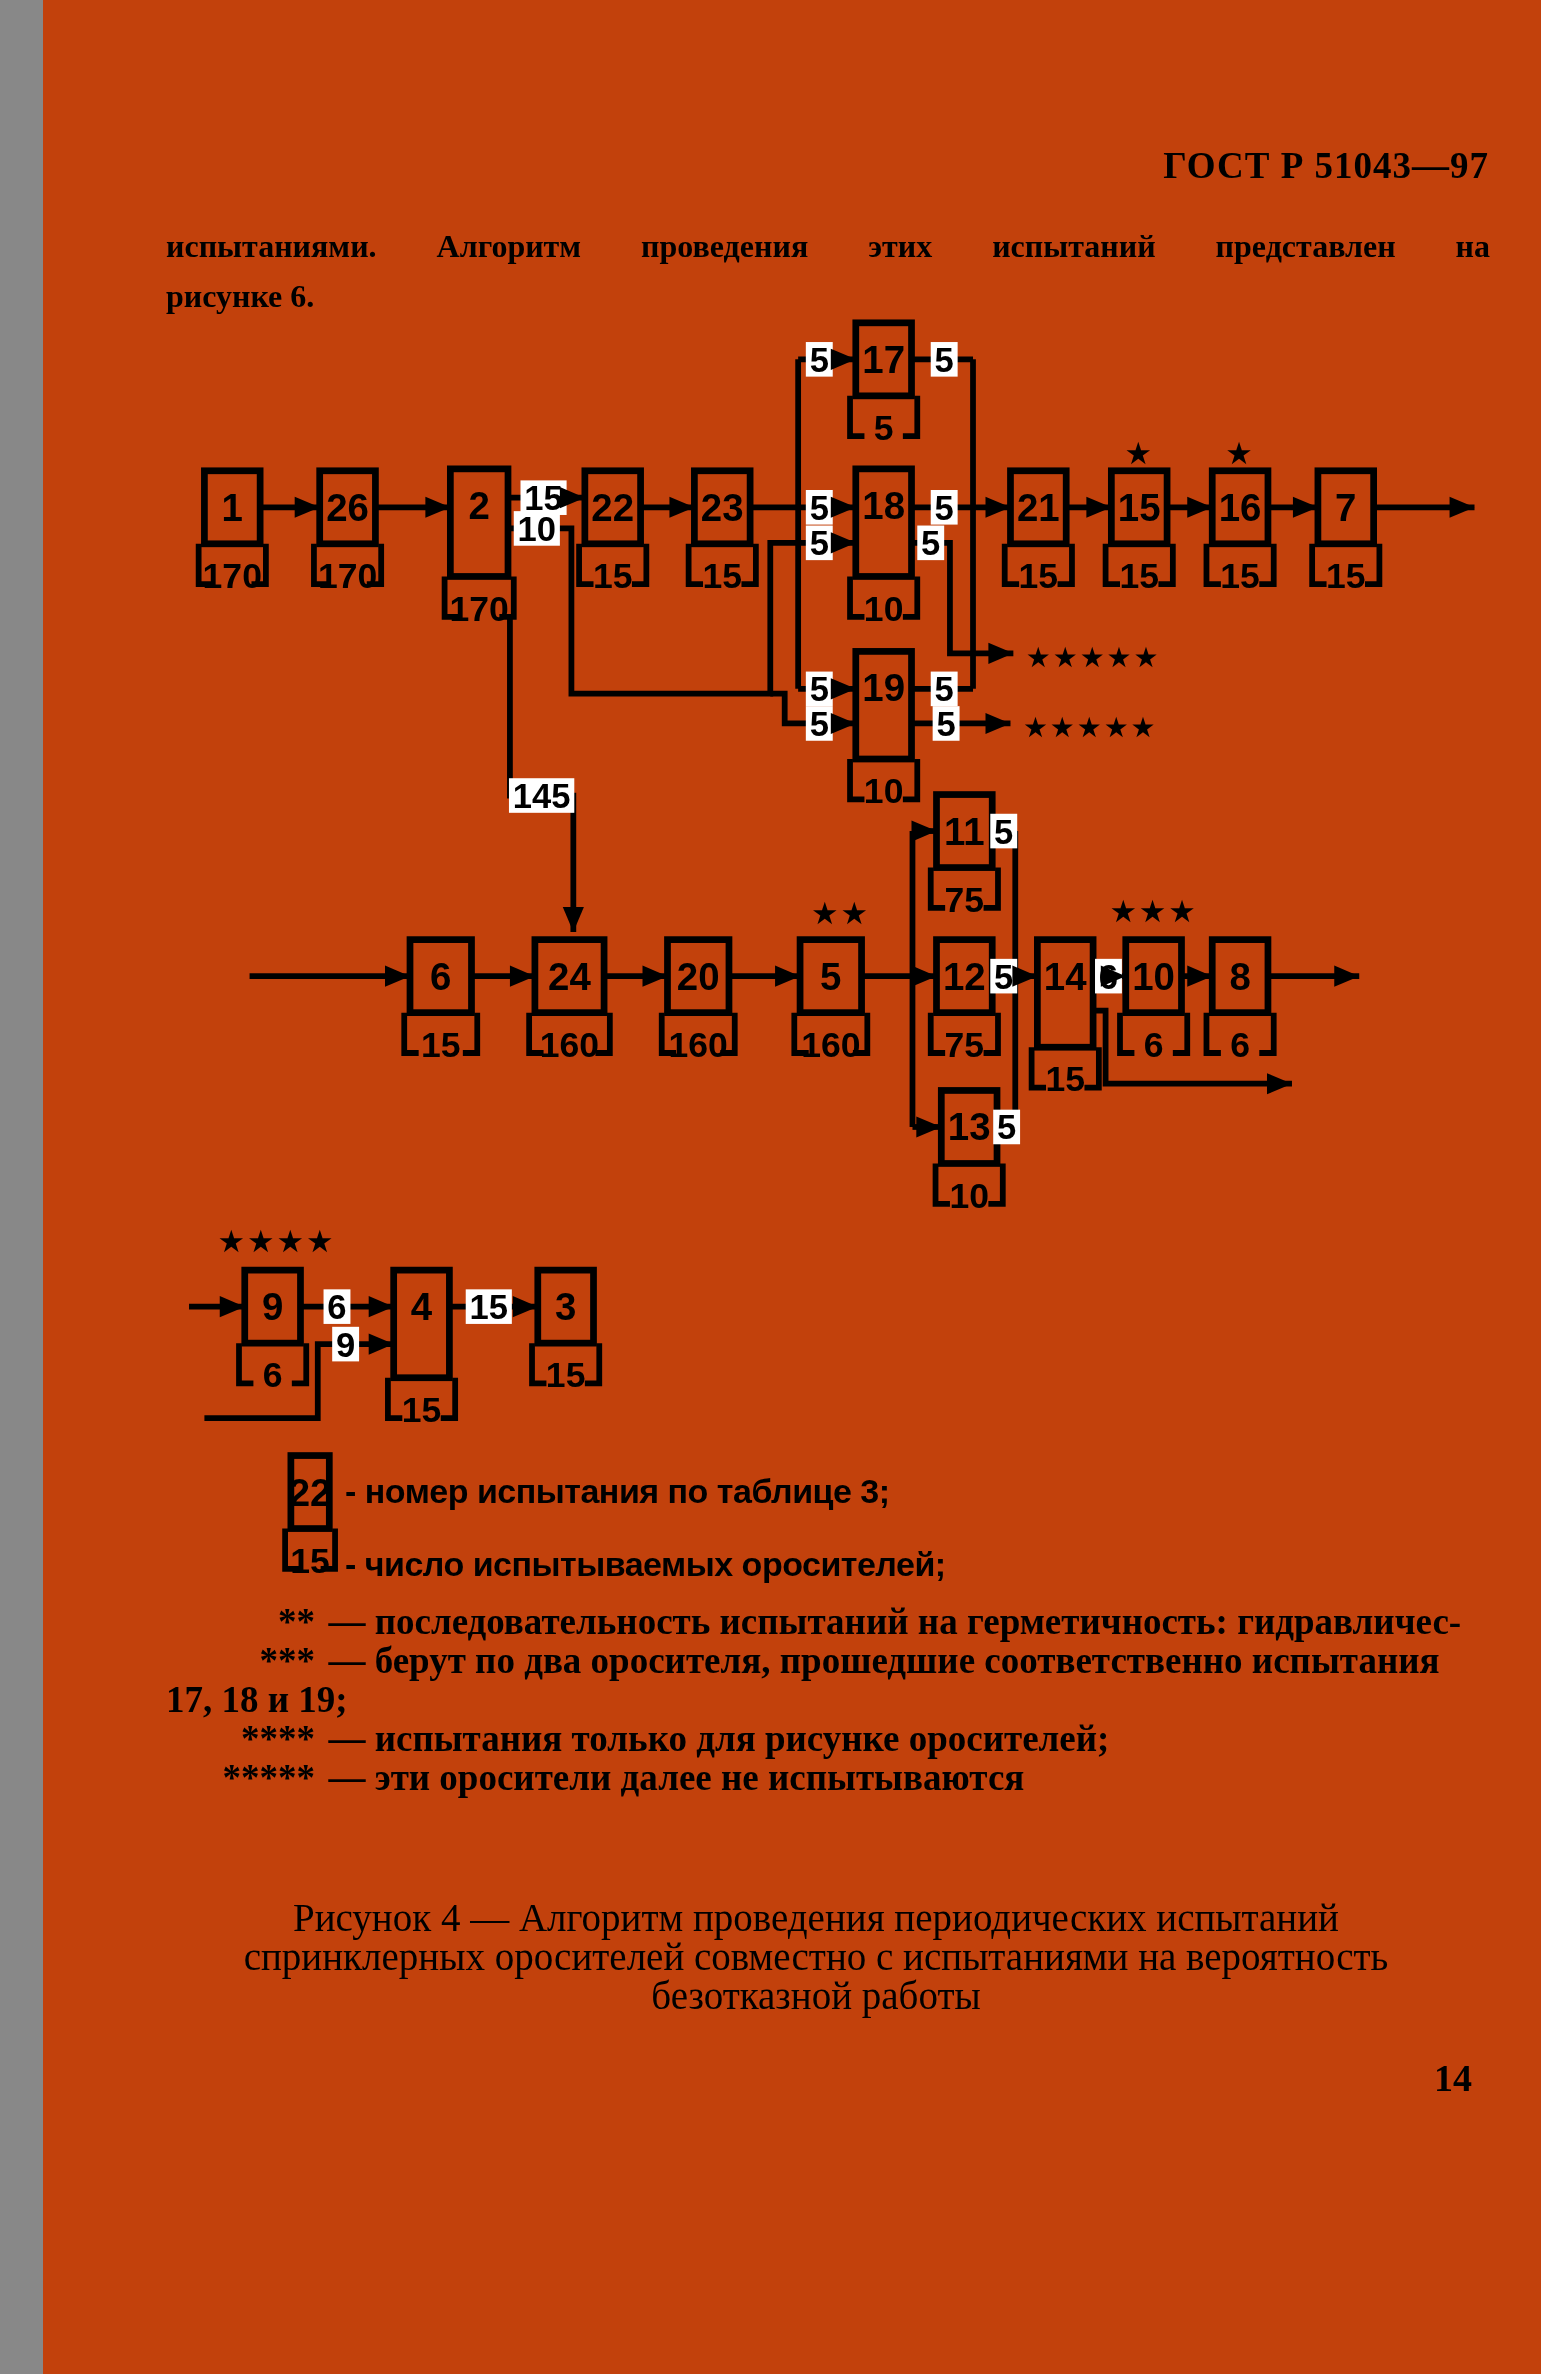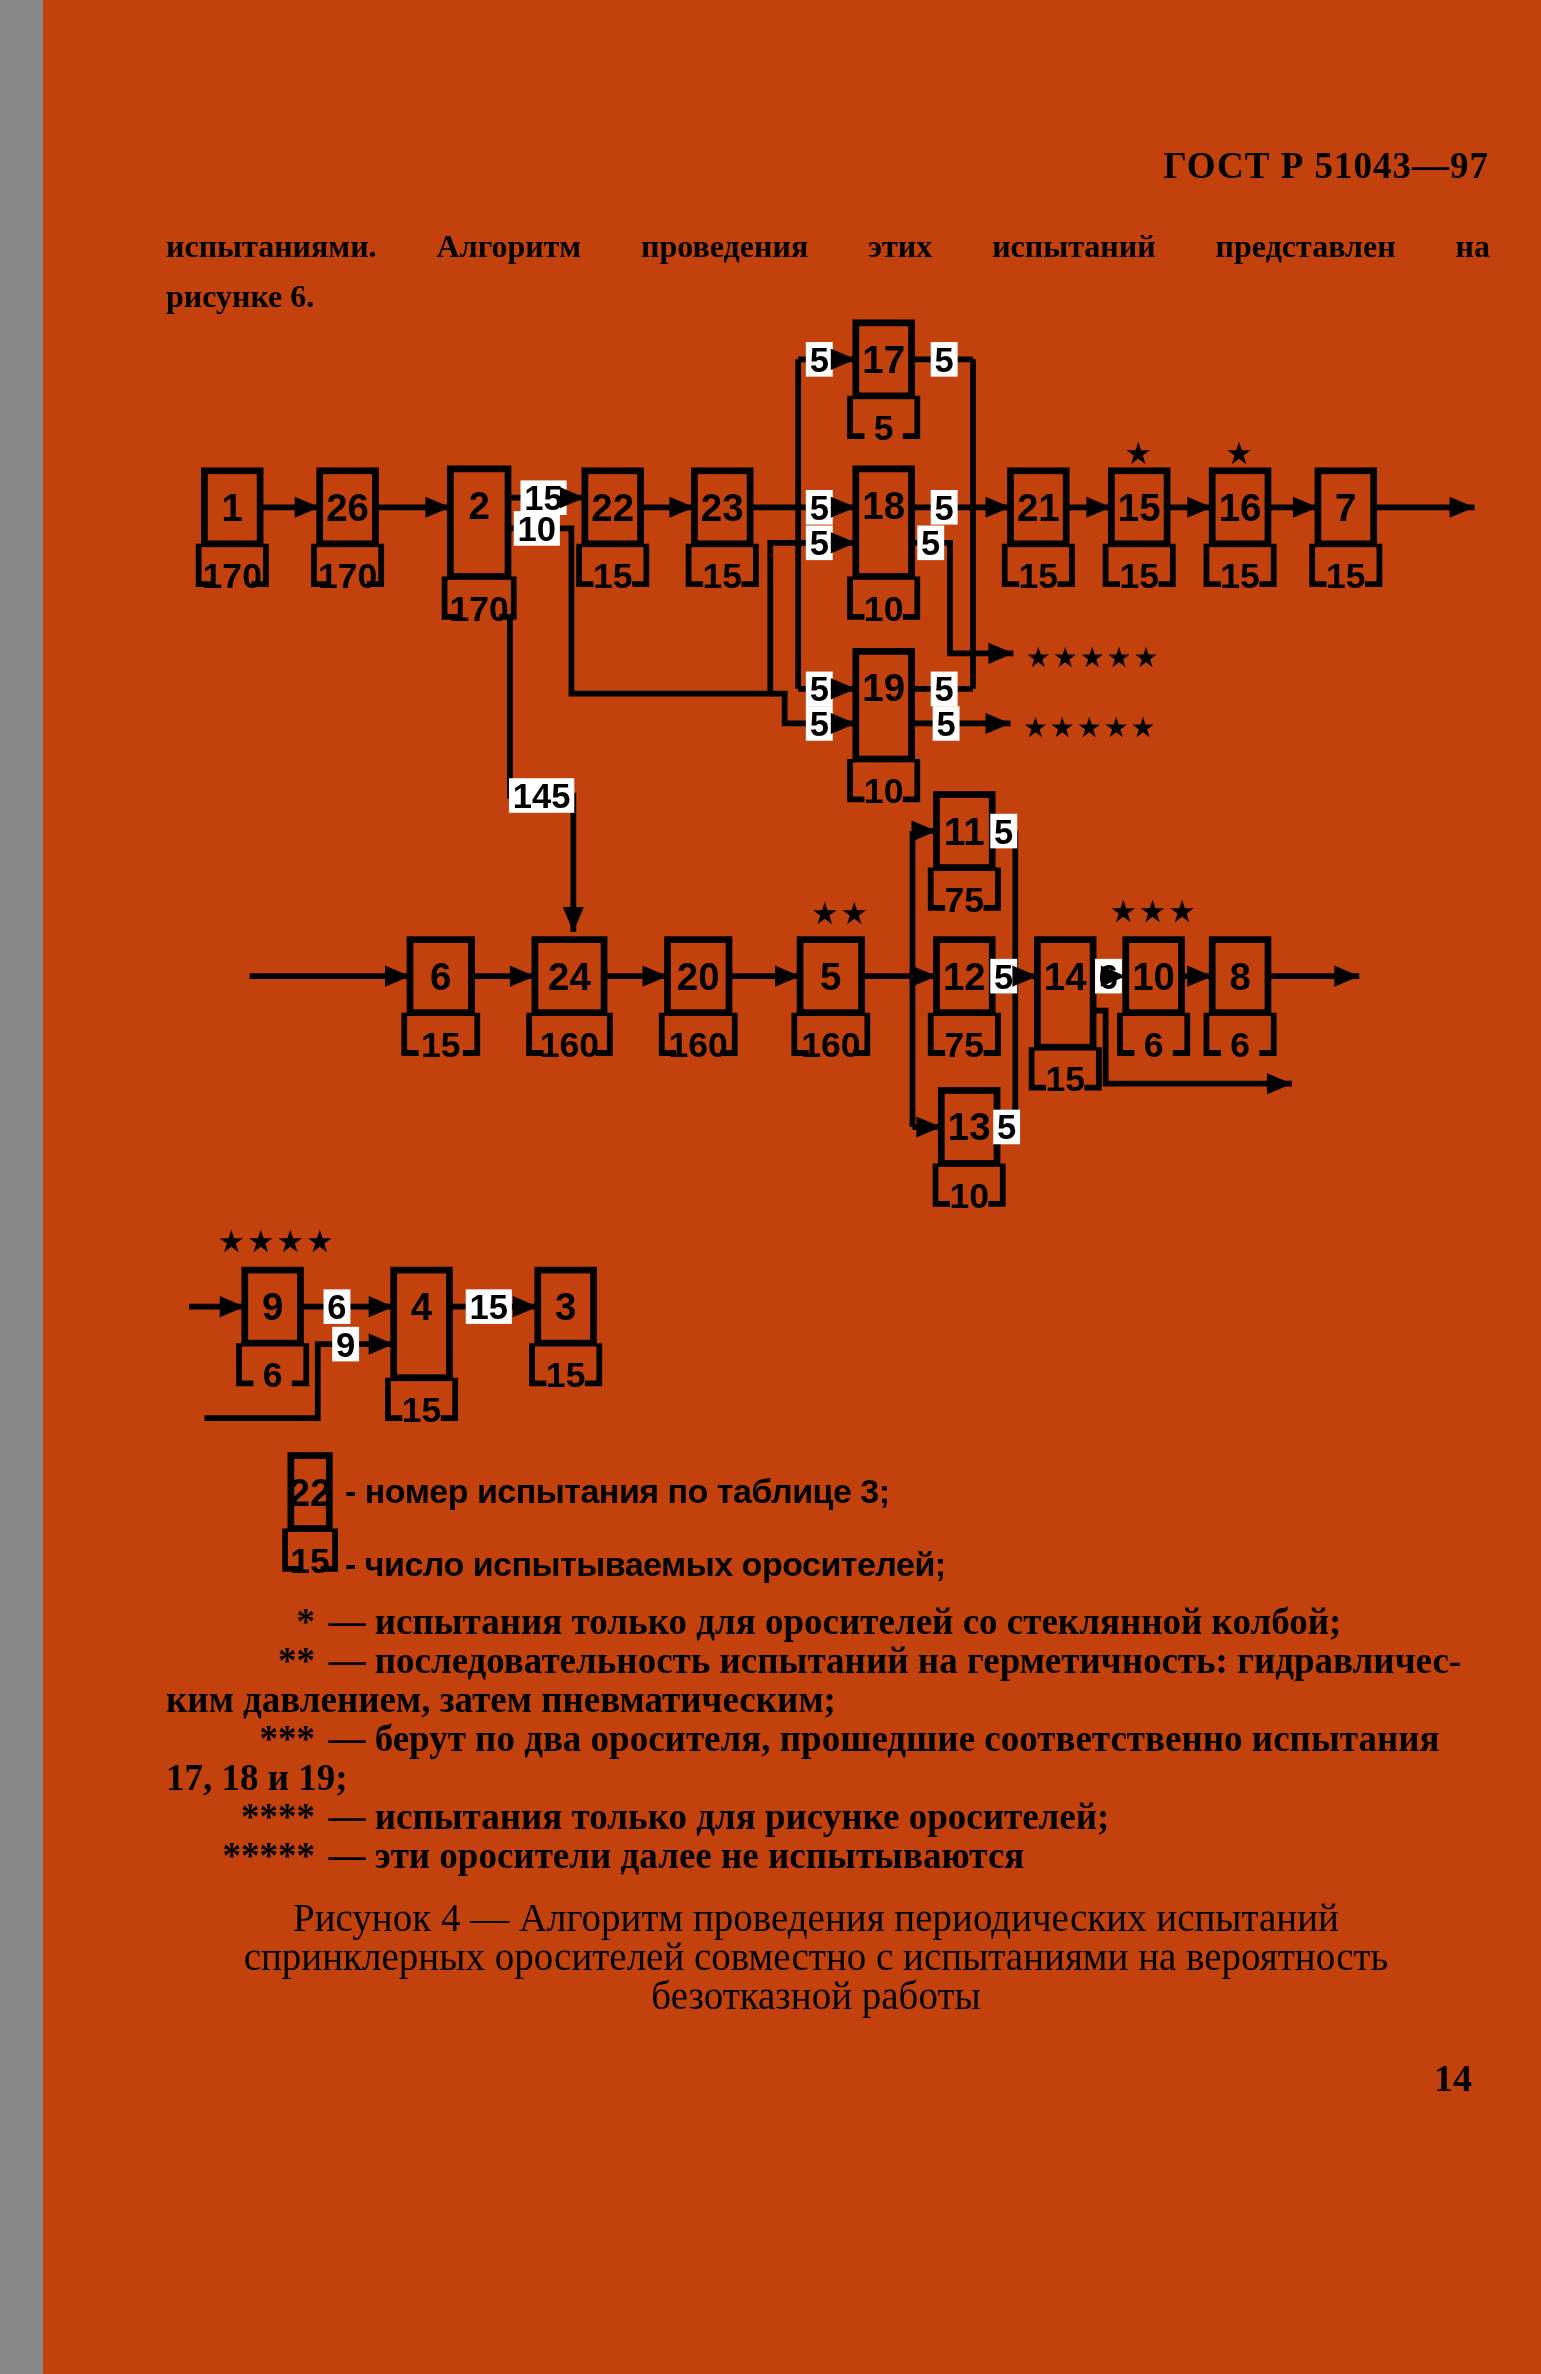--- a/index.html
+++ b/index.html
@@ -372,27 +372,21 @@
         <polygon points="365,1399 339,1410 339,1388" class="arrowhead"></polygon>
         <polygon points="515,1360 489,1371 489,1349" class="arrowhead"></polygon>
       </g>
     </svg>
 
   <div id="legend-text-1" class="abs legtxt">- номер испытания по таблице 3;</div>
   <div id="legend-text-2" class="abs legtxt">- число испытываемых оросителей;</div>
 
   <div id="footnotes" class="abs">
     <div class="fnrow">
-      <span class="fmark">*</span><span class="ftext">— испытания только для оросителей со стеклянной колбой;</span>
-    </div>
-    <div class="fnrow">
       <span class="fmark">**</span><span class="ftext">— последовательность испытаний на герметичность: гидравличес-</span>
-    </div>
-    <div class="fnrow cont">
-      <span class="fmark"></span><span class="ftext">ким давлением, затем пневматическим;</span>
     </div>
     <div class="fnrow">
       <span class="fmark">***</span><span class="ftext">— берут по два оросителя, прошедшие соответственно испытания</span>
     </div>
     <div class="fnrow cont">
       <span class="fmark"></span><span class="ftext">17, 18 и 19;</span>
     </div>
     <div class="fnrow">
       <span class="fmark">****</span><span class="ftext">— испытания только для рисунке оросителей;</span>
     </div>

